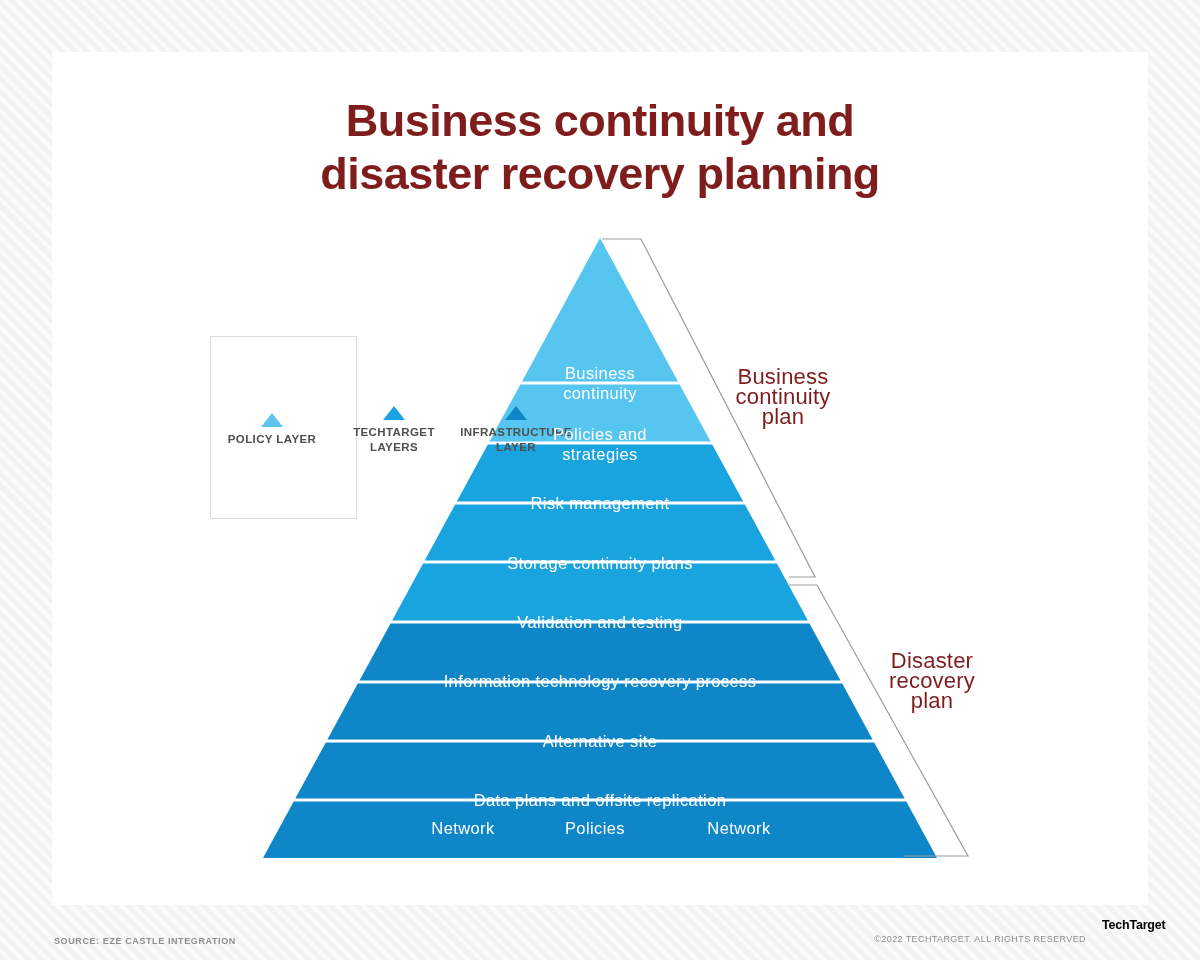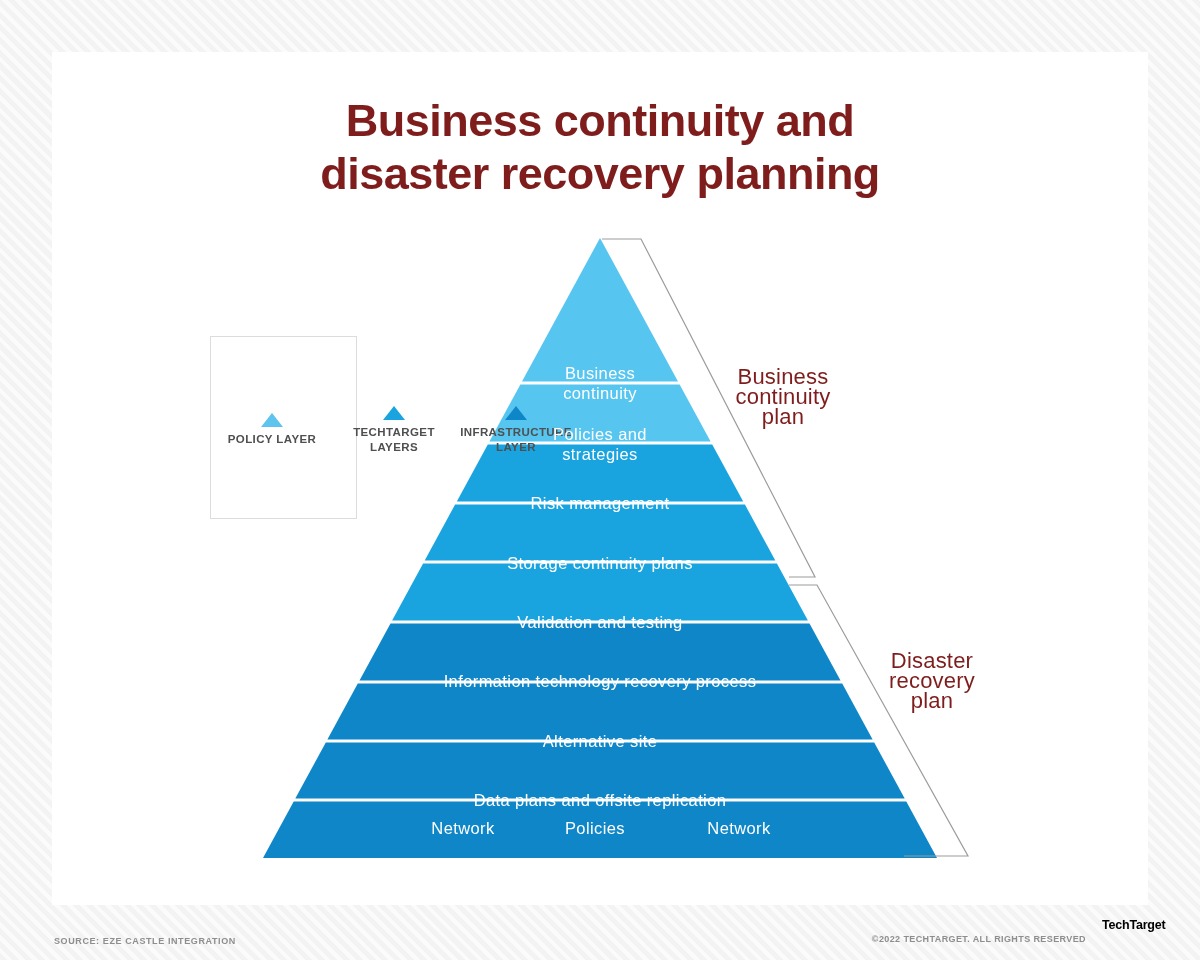--- a/index.html
+++ b/index.html
@@ -41,21 +41,21 @@
   }
   .leg-label{
     width:122px;font-size:11.5px;font-weight:bold;color:#4f4f4f;
     letter-spacing:0.4px;line-height:15px;text-align:center;margin-bottom:12px;
   }
   #footer-source{
     position:absolute;left:54px;top:936px;font-size:9px;font-weight:bold;
     color:#8e8e8e;letter-spacing:0.6px;
   }
   #footer-copyright{
-    position:absolute;right:114px;top:934px;font-size:9px;font-weight:bold;
+    position:absolute;right:114px;top:934px;font-size:9px;font-weight:normal;
     color:#8e8e8e;letter-spacing:0.4px;
   }
   #footer-logo{
     position:absolute;right:46px;top:917px;width:60px;
     display:flex;flex-direction:row;align-items:flex-end;color:#000000;
   }
   #footer-logo .eye{margin-right:8px;margin-bottom:-1px;}
   #footer-logo .logo-word{font-size:12.5px;font-weight:bold;letter-spacing:-0.2px;}
 </style>
 </head>

